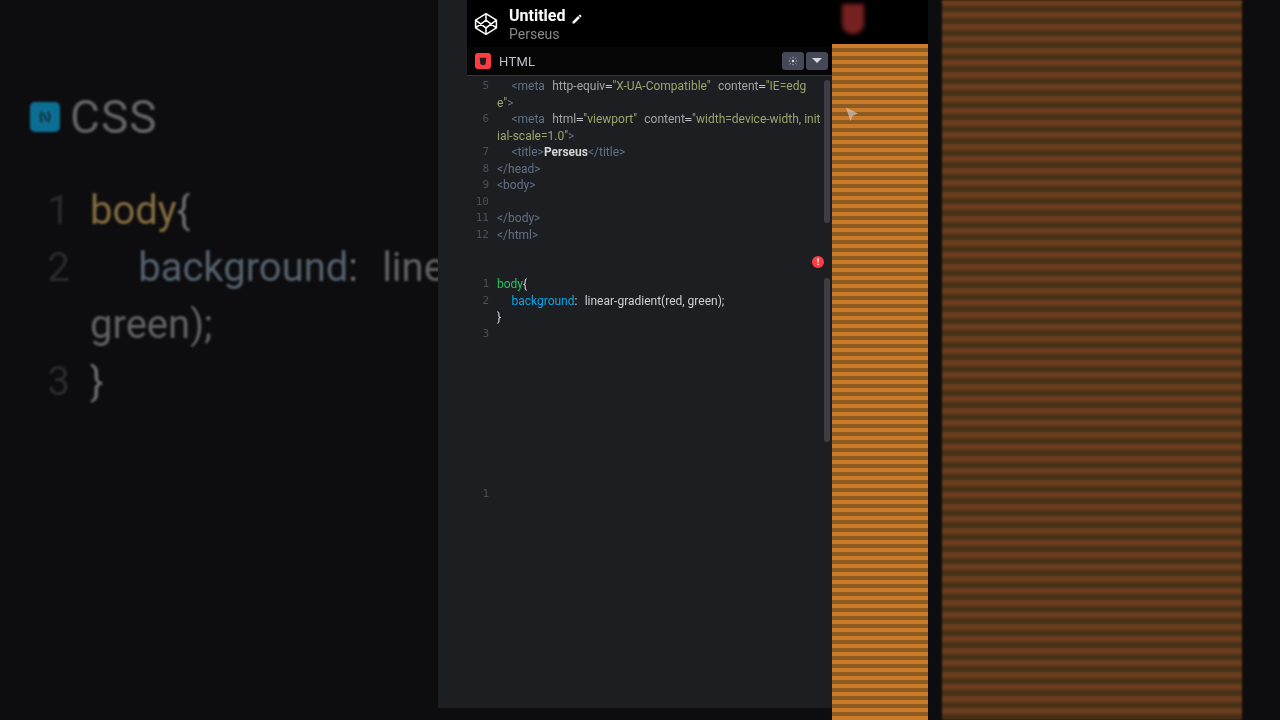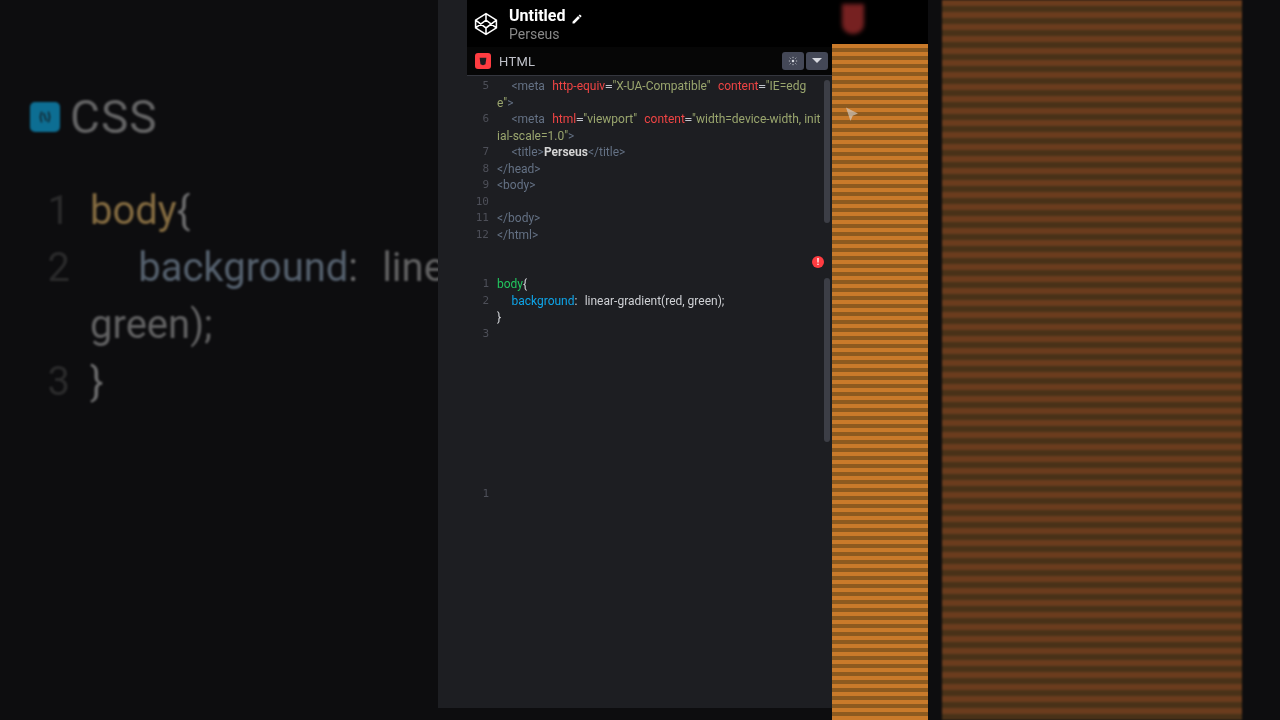--- a/index.html
+++ b/index.html
@@ -53,21 +53,21 @@
   
   .code-pane{background:#1d1e22;position:relative;overflow:hidden;}
   .code-pane.html{height:198px;}
   .code-pane.css{height:210px;}
   .code-pane.js{flex:1;}
   .code-pane pre{font-family: ui-monospace, SFMono-Regular, Menlo, Consolas, monospace;font-size:12px;line-height:16.5px;color:#c3c6cf;padding:2px 10px 2px 0;white-space:pre-wrap;word-break:break-all;}
   .gutter{position:absolute;left:0;top:2px;width:22px;text-align:right;color:#4d4f58;font-family: ui-monospace,monospace;font-size:11px;line-height:16.5px;user-select:none;}
   .code{margin-left:30px;}
 
   .t-tag{color:#647184;}
-  .t-attr{color:#ef4444;}
+  .t-attr{color:#a3a3a3;}
   .t-str{color:#9aa66e;}
   .t-text{color:#d4d4d4;font-weight:700;}
   .t-sel{color:#22c55e;}
   .t-prop{color:#0ea5e9;}
   .t-val{color:#cfd1d5;}
   .t-p{color:#cfd1d5;}
 
   .err-dot{position:absolute;right:8px;bottom:6px;width:12px;height:12px;background:#ff3c41;border-radius:50%;display:flex;align-items:center;justify-content:center;font-size:9px;font-weight:700;color:#fff;}
   .scrollbar{position:absolute;right:2px;top:4px;width:6px;height:72%;background:#3c3e46;border-radius:6px;}
   .css .scrollbar{height:78%;}

